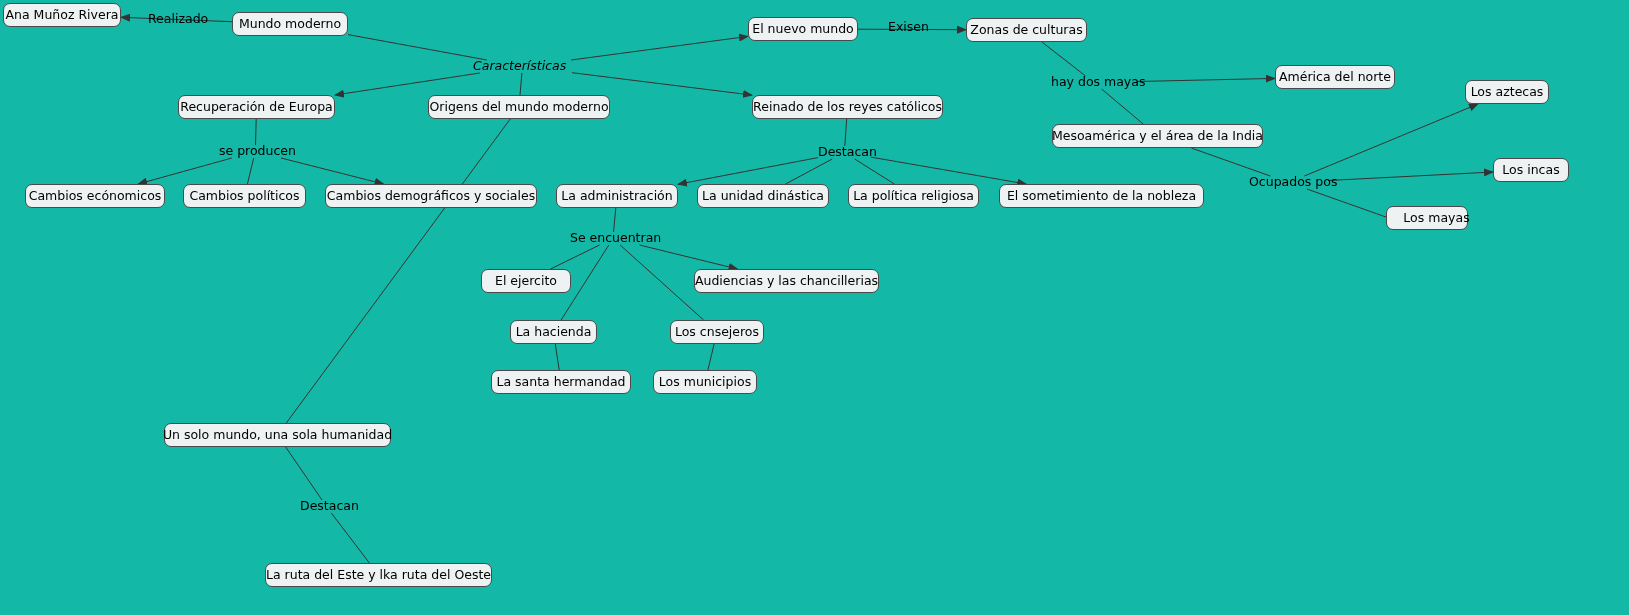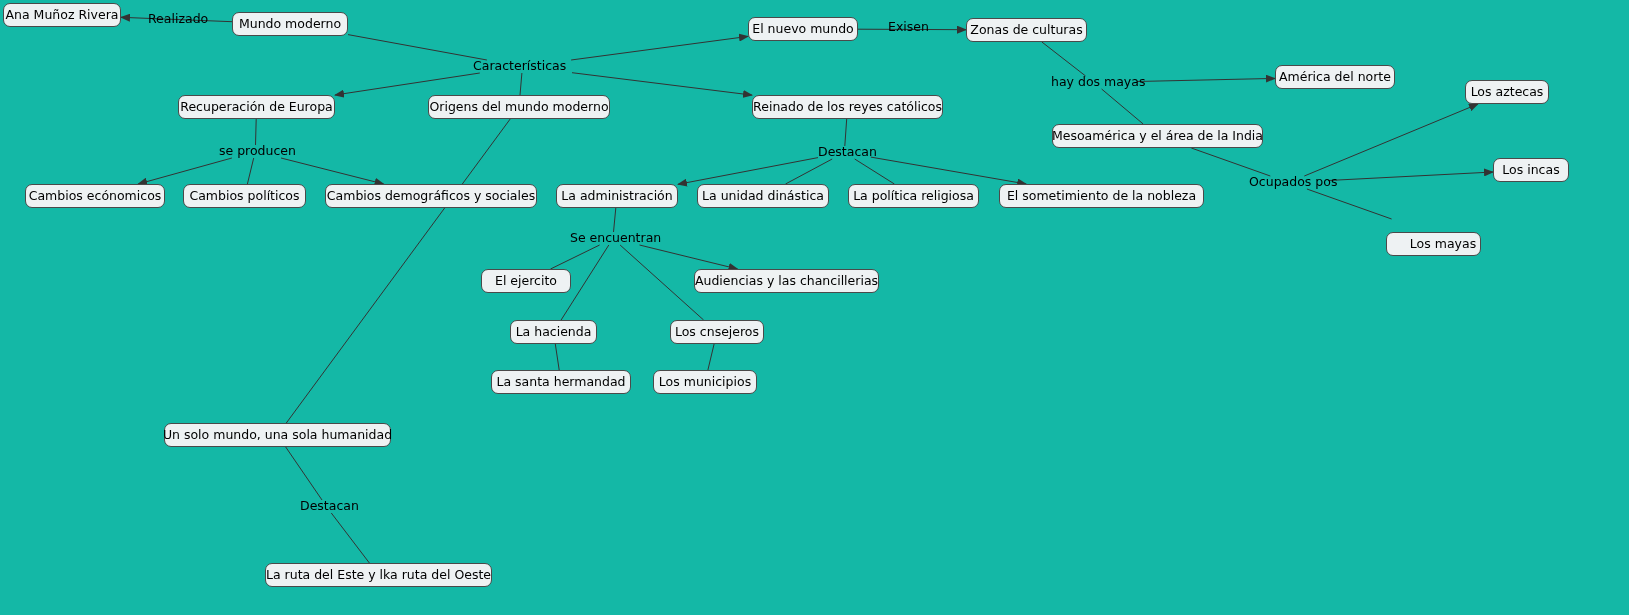--- a/index.html
+++ b/index.html
@@ -107,33 +107,33 @@
       <div class="node" style="left: 752px; top: 95px; width: 191px;">Reinado de los reyes católicos</div>
       <div class="node" style="left: 1052px; top: 124px; width: 211px;">Mesoamérica y el área de la India</div>
       <div class="node" style="left: 1493px; top: 158px; width: 76px;">Los incas</div>
       <div class="node" style="left: 25px; top: 184px; width: 140px;">Cambios ecónomicos</div>
       <div class="node" style="left: 183px; top: 184px; width: 123px;">Cambios políticos</div>
       <div class="node" style="left: 325px; top: 184px; width: 212px;">Cambios demográficos y sociales</div>
       <div class="node" style="left: 556px; top: 184px; width: 122px;">La administración</div>
       <div class="node" style="left: 697px; top: 184px; width: 132px;">La unidad dinástica</div>
       <div class="node" style="left: 848px; top: 184px; width: 131px;">La política religiosa</div>
       <div class="node" style="left: 999px; top: 184px; width: 205px;">El sometimiento de la nobleza</div>
-      <div class="node" style="left: 1386px; top: 232px; width: 95px; padding-left: 28px;">Los mayas</div>
+      <div class="node" style="left: 1386px; top: 206px; width: 82px; padding-left: 28px;">Los mayas</div>
       <div class="node" style="left: 481px; top: 269px; width: 90px;">El ejercito</div>
       <div class="node" style="left: 694px; top: 269px; width: 185px;">Audiencias y las chancillerias</div>
       <div class="node" style="left: 510px; top: 320px; width: 87px;">La hacienda</div>
       <div class="node" style="left: 670px; top: 320px; width: 94px;">Los cnsejeros</div>
       <div class="node" style="left: 491px; top: 370px; width: 140px;">La santa hermandad</div>
       <div class="node" style="left: 653px; top: 370px; width: 104px;">Los municipios</div>
       <div class="node" style="left: 164px; top: 423px; width: 227px;">Un solo mundo, una sola humanidad</div>
       <div class="node" style="left: 265px; top: 563px; width: 227px;">La ruta del Este y lka ruta del Oeste</div>
     </div>
   <div id="labels-layer">
       <div class="linklabel" style="left: 148px; top: 13px;">Realizado</div>
-      <div class="linklabel" style="left: 473px; top: 60px;">Características</div>
+      <div class="linklabel" style="left: 473px; top: 60px; font-style: italic;">Características</div>
       <div class="linklabel" style="left: 888px; top: 21px;">Exisen</div>
       <div class="linklabel" style="left: 1051px; top: 76px;">hay dos mayas</div>
       <div class="linklabel" style="left: 219px; top: 145px; text-align: center;">se producen</div>
       <div class="linklabel" style="left: 818px; top: 146px;">Destacan</div>
       <div class="linklabel" style="left: 1249px; top: 176px;">Ocupados pos</div>
       <div class="linklabel" style="left: 570px; top: 232px;">Se encuentran</div>
       <div class="linklabel" style="left: 300px; top: 500px;">Destacan</div>
     </div>
 </div>
 

